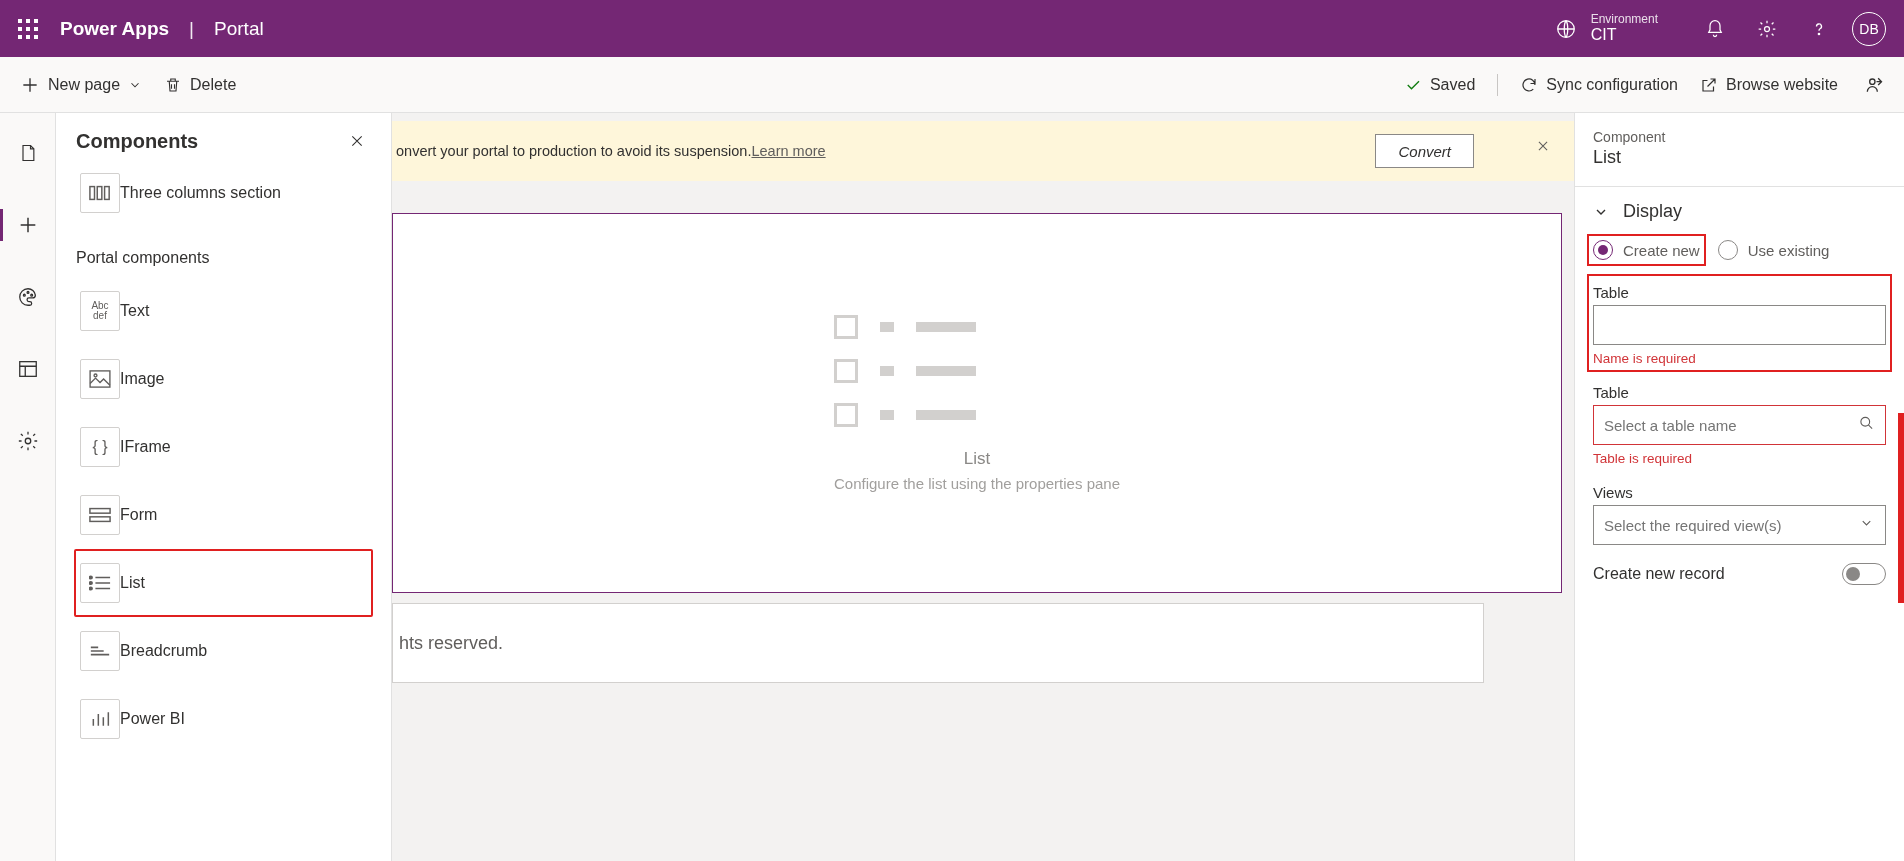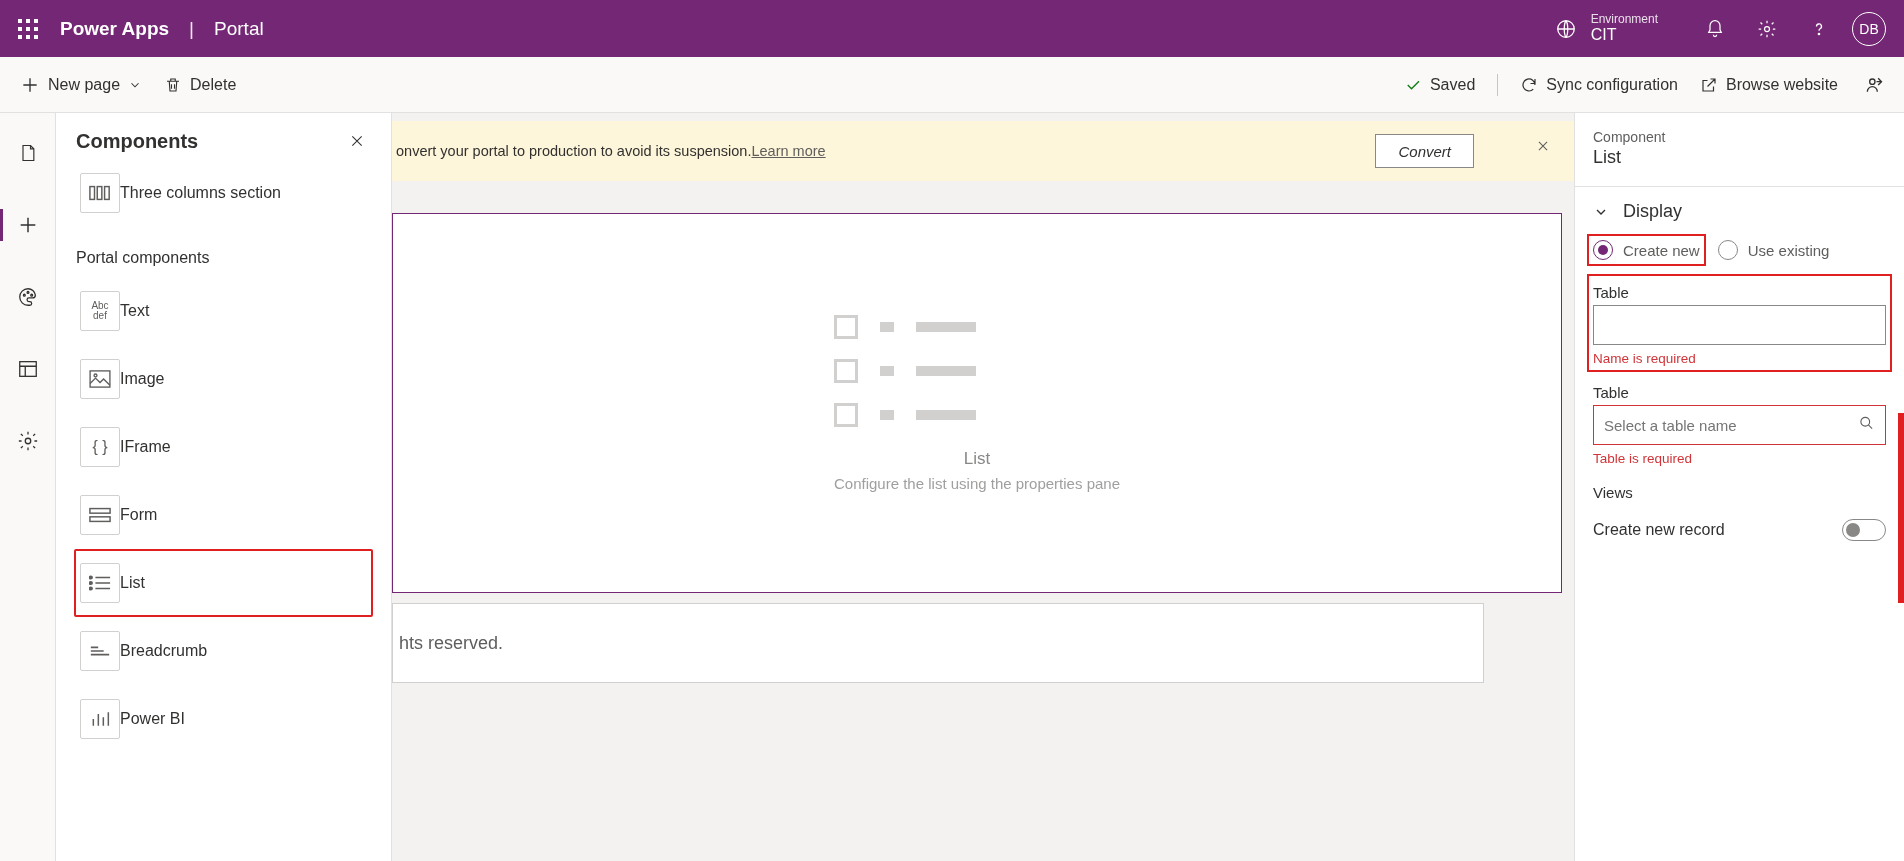--- a/index.html
+++ b/index.html
@@ -440,20 +440,28 @@
               <circle cx="10" cy="10" r="7"></circle>
               <path d="M21 21l-6-6"></path>
             </svg>
         </span>
       </div>
       <div class="err-text">Table is required</div>
     </div>
 
     <div class="field-wrap">
       <label class="field-label">Views</label>
+      <div class="select-like">
+        <input class="field-box" type="text" placeholder="Select the required view(s)" style="">
+        <span class="chev-i">
+          <svg width="15" height="15" viewBox="0 0 24 24" fill="none" stroke="#605e5c" stroke-width="1.8">
+              <path d="M6 9l6 6 6-6"></path>
+            </svg>
+        </span>
+      </div>
     </div>
 
     <div class="toggle-row">
       <span>Create new record</span>
       <div class="toggle"></div>
     </div>
   </div>
 
 </div>
 

